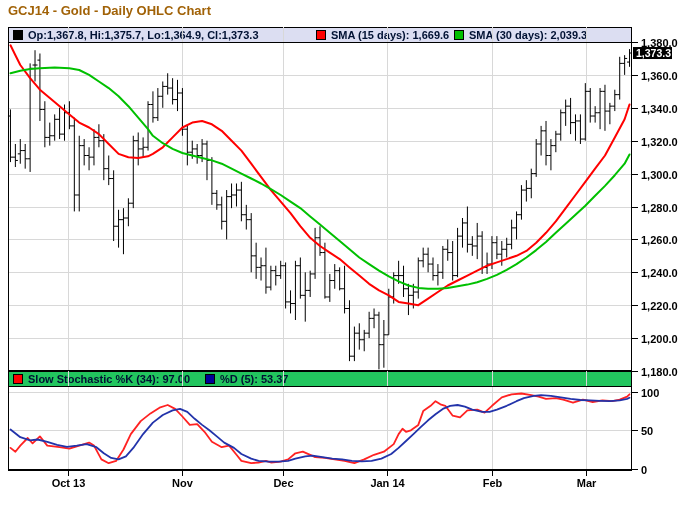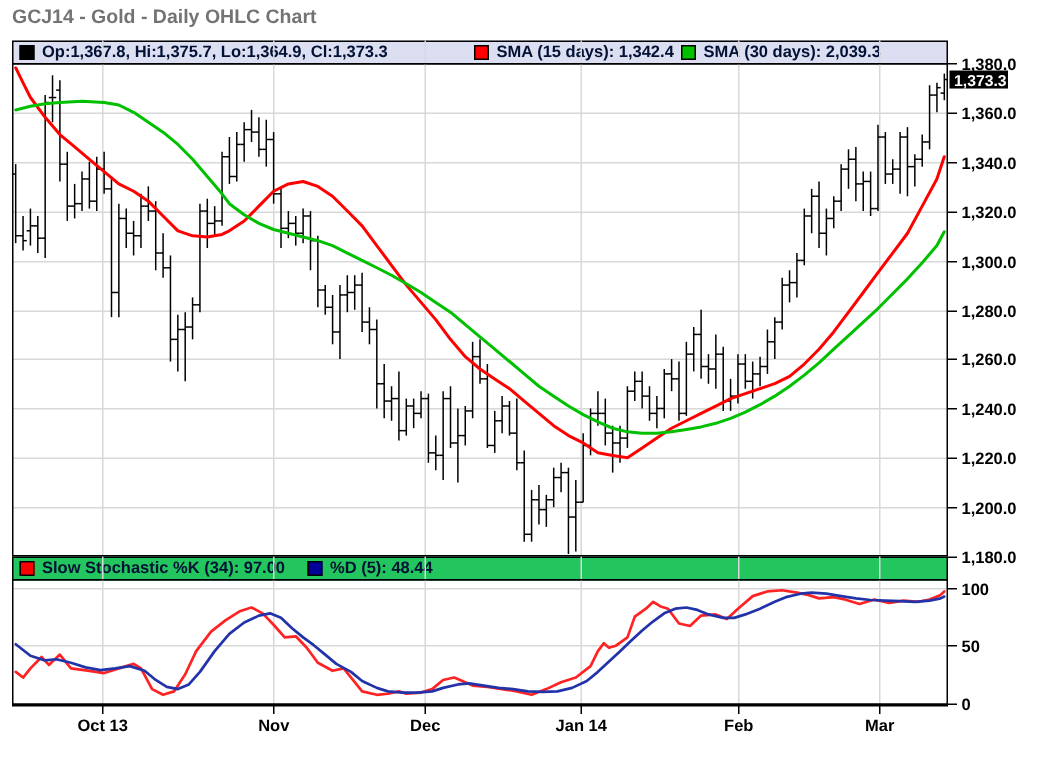--- a/index.html
+++ b/index.html
@@ -13,45 +13,45 @@
   .item{position:absolute;top:0;height:100%;display:flex;align-items:center;gap:5px;white-space:nowrap;}
   .sq{width:8px;height:8px;border:1px solid #000;display:inline-block;flex:none;}
   svg{position:absolute;left:0;top:0;pointer-events:none;}
   .axlbl{font-size:11px;font-weight:bold;fill:#000;font-family:"Liberation Sans",sans-serif;}
   .taglbl{font-size:10.5px;font-weight:bold;fill:#fff;font-family:"Liberation Sans",sans-serif;}
 </style>
 </head>
 <body>
 
 <div class="wrap">
-  <div class="title" style="color: #737373;">GCJ14 - Gold - Daily OHLC Chart</div>
+  <div class="title" style="color: #a16207;">GCJ14 - Gold - Daily OHLC Chart</div>
 
   <div class="strip" id="strip-main" style="background-color: rgb(220, 222, 242);">
     <span class="item" style="left:4px">
       <i class="sq" style="background: rgb(0, 0, 0);"></i>
       <span>Op:1,367.8, Hi:1,375.7, Lo:1,364.9, Cl:1,373.3</span>
     </span>
     <span class="item" style="left:307px">
       <i class="sq" style="background: rgb(255, 0, 0);"></i>
-      <span>SMA (15 days): 1,342.4</span>
+      <span>SMA (15 days): 1,669.6</span>
     </span>
     <span class="item" style="left:445px">
       <i class="sq" style="background: rgb(0, 192, 0);"></i>
       <span>SMA (30 days): 2,039.3</span>
     </span>
   </div>
 
   <div class="strip" id="strip-stoch" style="background-color: #22c55e;">
     <span class="item" style="left:4px">
       <i class="sq" style="background: rgb(255, 0, 0);"></i>
       <span>Slow Stochastic %K (34): 97.00</span>
     </span>
     <span class="item" style="left:196px">
       <i class="sq" style="background: rgb(0, 0, 153);"></i>
-      <span>%D (5): 48.44</span>
+      <span>%D (5): 53.37</span>
     </span>
   </div>
 
   <svg id="plot" width="700" height="512" viewBox="0 0 700 512">
       <line x1="68.5" y1="27" x2="68.5" y2="470" stroke="#d8d8d8" stroke-width="1"></line>
       <line x1="68.5" y1="470" x2="68.5" y2="476" stroke="#000000"></line>
       <text x="68.5" y="487" text-anchor="middle" class="axlbl">Oct 13</text>
       <line x1="182.5" y1="27" x2="182.5" y2="470" stroke="#d8d8d8" stroke-width="1"></line>
       <line x1="182.5" y1="470" x2="182.5" y2="476" stroke="#000000"></line>
       <text x="182.5" y="487" text-anchor="middle" class="axlbl">Nov</text>

